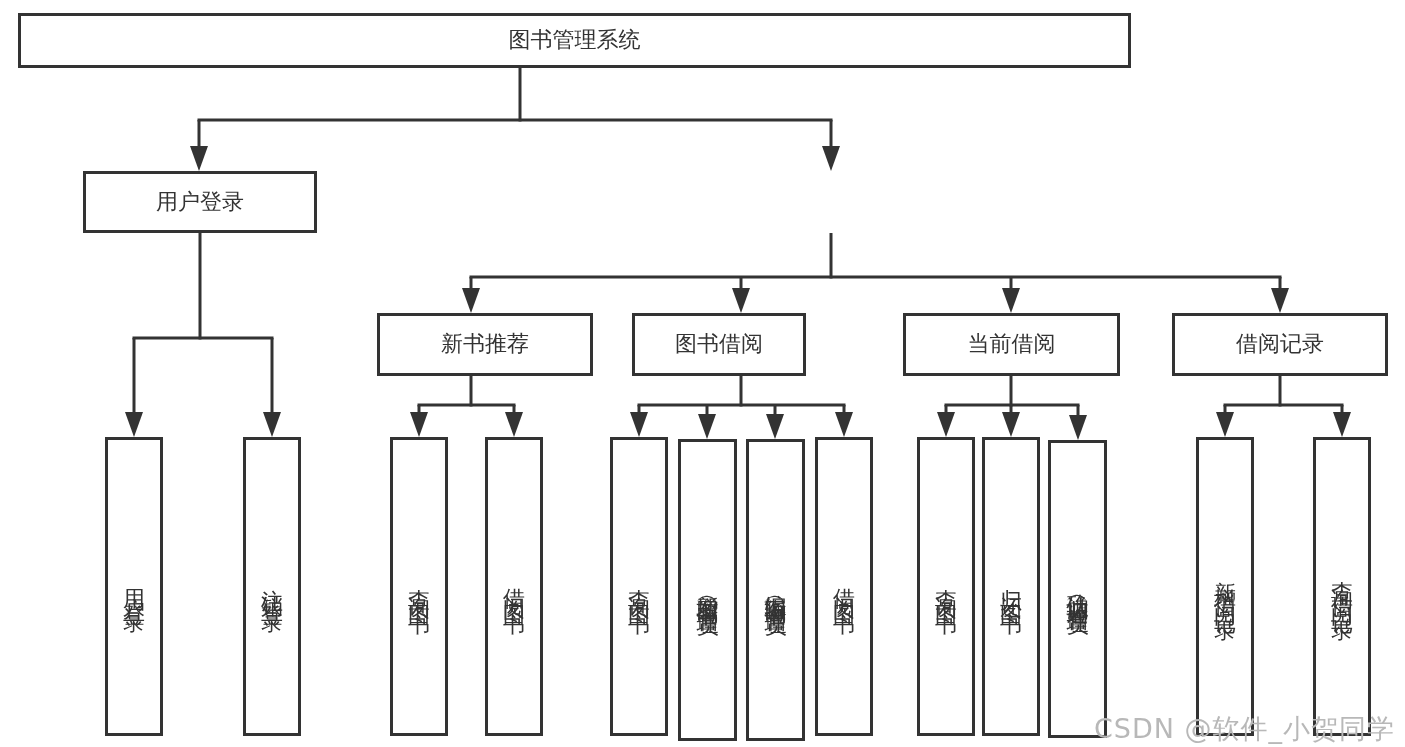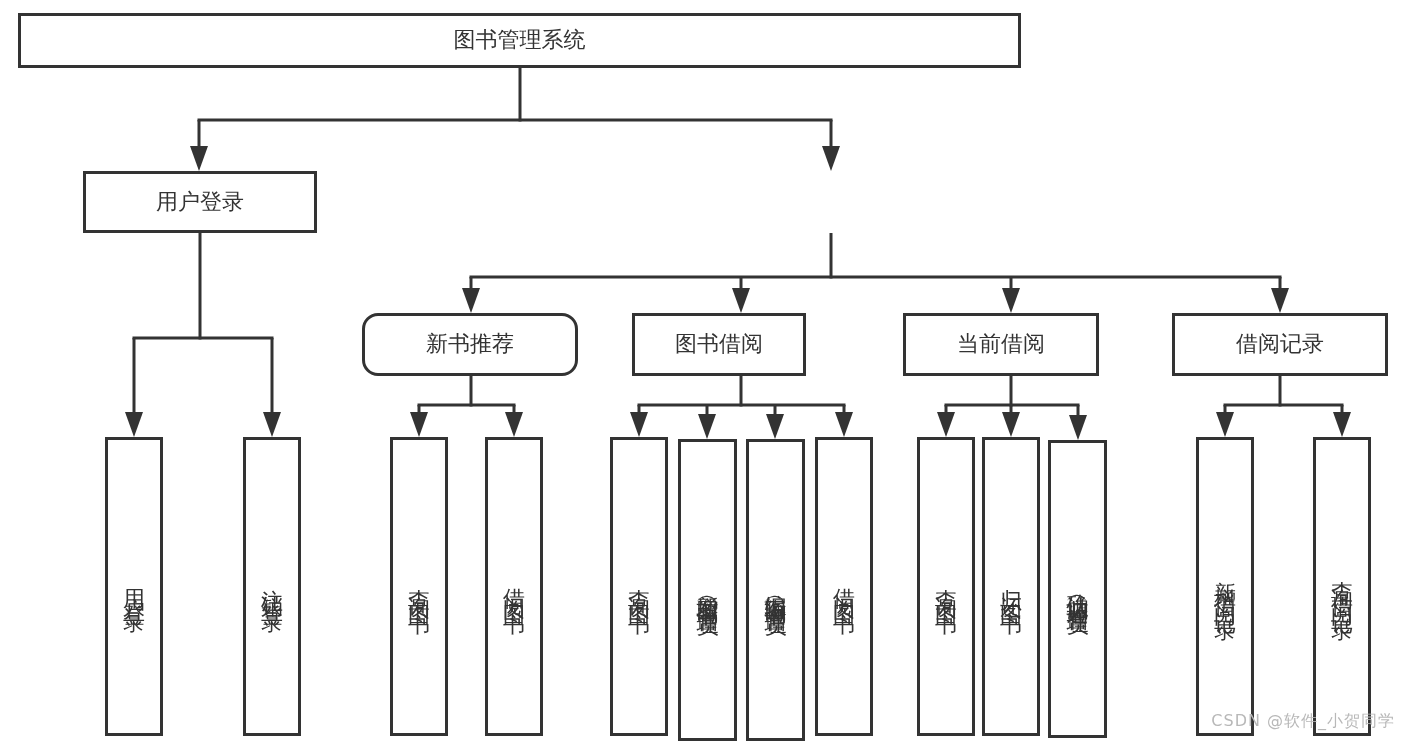--- a/index.html
+++ b/index.html
@@ -33,21 +33,21 @@
     text-orientation: mixed;
     font-size: 22px;
     letter-spacing: 8px;
     line-height: 1.0;
   }
   .vbox.tight { letter-spacing: 3px; }
   .watermark {
     position: absolute;
     top: 711px;
     right: 10px;
-    font-size: 16px;
+    font-size: 27px;
     color: #b8b8b8;
     letter-spacing: 1px;
     white-space: nowrap;
   }
 </style>
 </head>
 <body>
 
 <div class="canvas">
 
@@ -110,27 +110,27 @@
       <polygon points="766,414 784,414 775,439"></polygon>
       <polygon points="835,412 853,412 844,437"></polygon>
       <polygon points="937,412 955,412 946,437"></polygon>
       <polygon points="1002,412 1020,412 1011,437"></polygon>
       <polygon points="1069,415 1087,415 1078,440"></polygon>
       <polygon points="1216,412 1234,412 1225,437"></polygon>
       <polygon points="1333,412 1351,412 1342,437"></polygon>
     </g>
   </svg>
 
-  <div class="box hbox" style="left:18px; top:13px; width:1003px; height:55px;">图书管理系统</div>
+  <div class="box hbox" style="left:18px; top:13px; width:1113px; height:55px;">图书管理系统</div>
 
   <div class="box hbox" style="left:83px; top:171px; width:234px; height:62px;">用户登录</div>
 
-  <div class="box hbox" style="left:362px; top:313px; width:216px; height:63px;border-radius:16px;">新书推荐</div>
+  <div class="box hbox" style="left:377px; top:313px; width:216px; height:63px;">新书推荐</div>
   <div class="box hbox" style="left:632px; top:313px; width:174px; height:63px;">图书借阅</div>
-  <div class="box hbox" style="left:903px; top:313px; width:196px; height:63px;">当前借阅</div>
+  <div class="box hbox" style="left:903px; top:313px; width:217px; height:63px;">当前借阅</div>
   <div class="box hbox" style="left:1172px; top:313px; width:216px; height:63px;">借阅记录</div>
 
   <div class="box vbox" style="left:105px; top:437px; width:58px; height:299px;">用户登录</div>
   <div class="box vbox" style="left:243px; top:437px; width:58px; height:299px;">注销登录</div>
 
   <div class="box vbox" style="left:390px; top:437px; width:58px; height:299px;">查询图书</div>
   <div class="box vbox" style="left:485px; top:437px; width:58px; height:299px;">借阅图书</div>
 
   <div class="box vbox" style="left:610px; top:437px; width:58px; height:299px;">查询图书</div>
   <div class="box vbox tight" style="left:678px; top:439px; width:59px; height:302px;">新增图书（管理员）</div>

